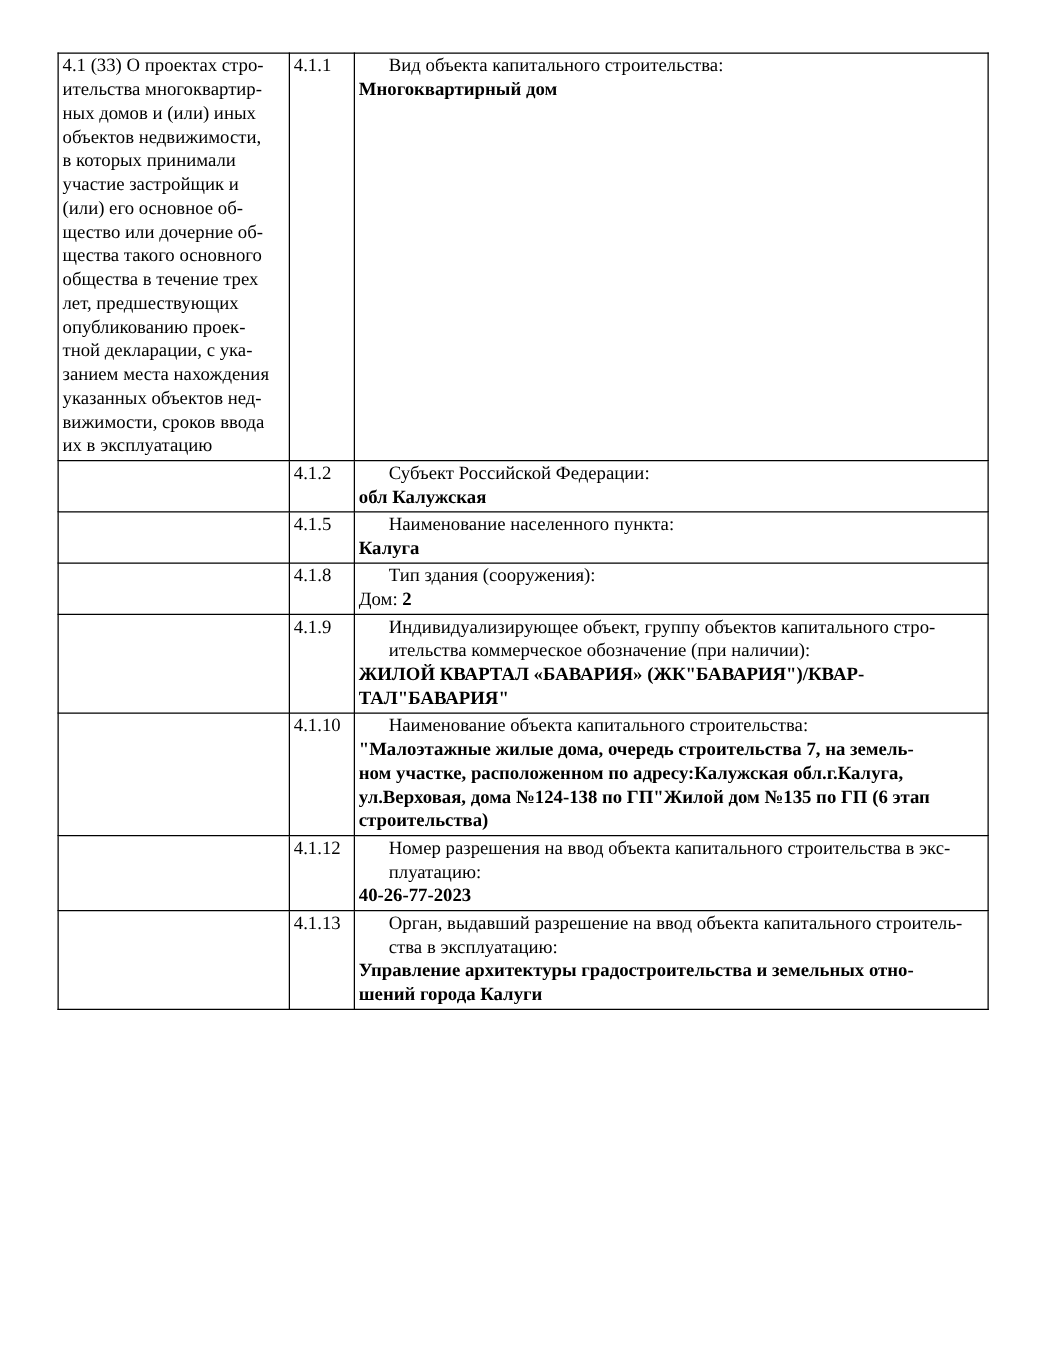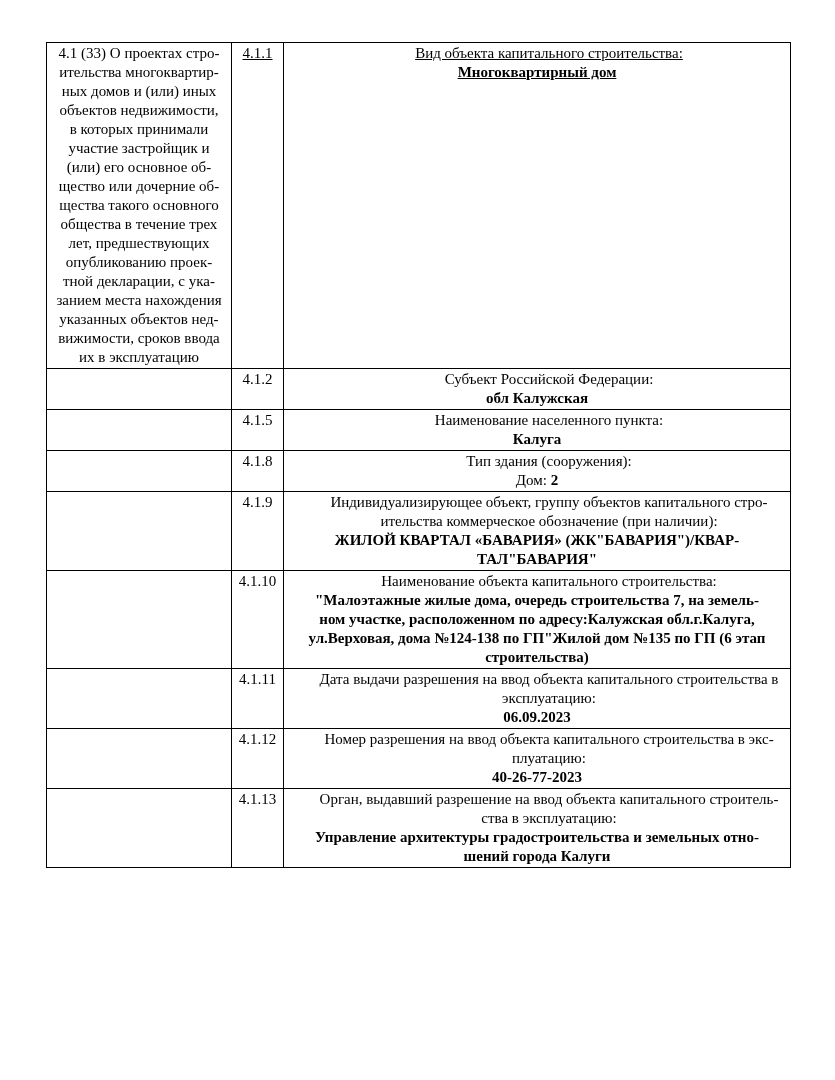--- a/index.html
+++ b/index.html
@@ -10,21 +10,20 @@
       color: #000000;
       font-family: "Liberation Serif", "DejaVu Serif", serif;
     }
     body {
       width: 835px;
       height: 1080px;
       overflow: hidden;
     }
     .page {
       padding: 42px 0 0 46px;
-      text-align: center;
     }
     table.decl {
       border-collapse: collapse;
       table-layout: fixed;
       width: 744px;
     }
     table.decl td {
       border: 1px solid #000000;
       vertical-align: top;
       padding: 1px 3px;
@@ -40,21 +39,20 @@
     td.col-code {
       width: 52px;
       vertical-align: middle;
       padding-left: 2px;
     }
     td.col-content {
       width: 507px;
     }
     td.v-middle {
       vertical-align: middle;
-      text-decoration: underline;
     }
     .label {
       white-space: pre-line;
       margin-left: 24px;
     }
     .value {
       white-space: pre-line;
     }
     .bold {
       font-weight: bold;
@@ -139,29 +137,20 @@
         <td class="col-code">4.1.10</td>
         <td class="col-content">
           <div class="label">Наименование объекта капитального строительства:</div>
           <div class="value"><span></span><span class="bold">"Малоэтажные жилые дома, очередь строительства 7, на земель-
 ном участке, расположенном по адресу:Калужская обл.г.Калуга,
 ул.Верховая, дома №124-138 по ГП"Жилой дом №135 по ГП (6 этап
 строительства)</span></div>
         </td>
       </tr>
 
-      <tr>
-        <td class="col-note"></td>
-        <td class="col-code">4.1.11</td>
-        <td class="col-content">
-          <div class="label">Дата выдачи разрешения на ввод объекта капитального строительства в
-эксплуатацию:</div>
-          <div class="value"><span></span><span class="bold">06.09.2023</span></div>
-        </td>
-      </tr>
 
       <tr>
         <td class="col-note"></td>
         <td class="col-code">4.1.12</td>
         <td class="col-content">
           <div class="label">Номер разрешения на ввод объекта капитального строительства в экс-
 плуатацию:</div>
           <div class="value"><span></span><span class="bold">40-26-77-2023</span></div>
         </td>
       </tr>

